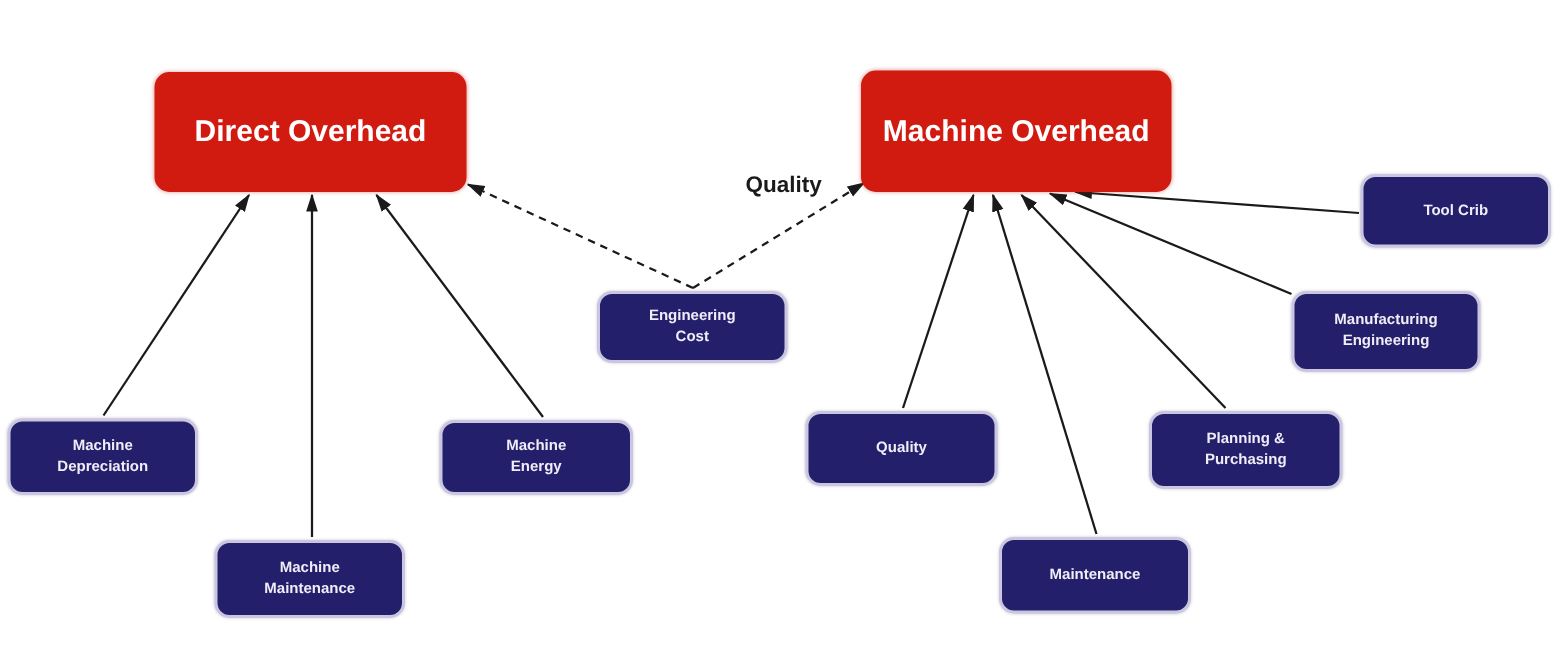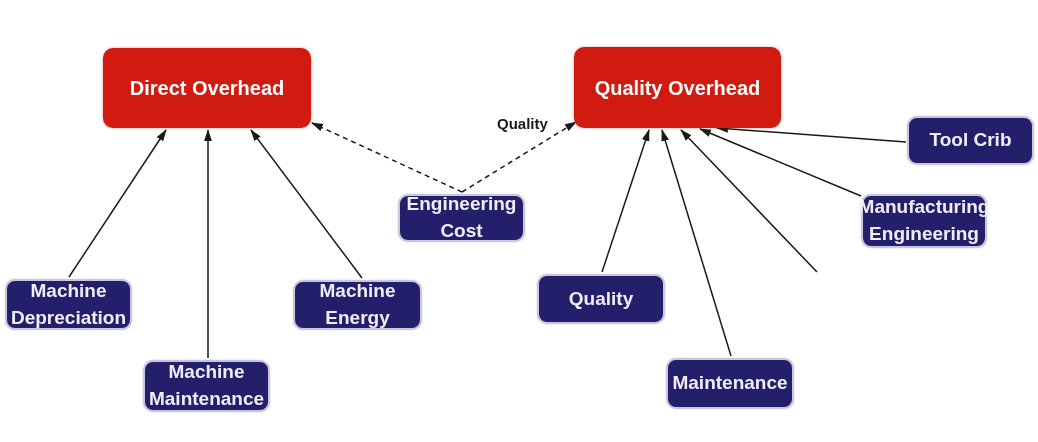--- a/index.html
+++ b/index.html
@@ -37,21 +37,21 @@
     color: var(--parent-text, #ffffff);
     border-radius: 10px;
     font-size: 20px;
     line-height: 1.2;
     box-shadow: 0 0 3px rgba(180, 30, 20, 0.45);
   }
   .node.child {
     background: var(--child-fill, #241f6a);
     color: var(--child-text, #efedf8);
     border-radius: 10px;
-    font-size: 19px;
+    font-size: 10px;
     line-height: 1.4;
     border: 2px solid #cac6df;
     box-shadow: 0 0 2px rgba(120, 115, 160, 0.4);
   }
   .edge-label {
     position: absolute;
     font-weight: bold;
     color: var(--edge-label-color, #1a1a1a);
     font-size: 15px;
     line-height: 1.45;
@@ -74,28 +74,30 @@
       <path d="M362,278 L251,130" stroke="#1a1a1a" stroke-width="1.5" fill="none" marker-end="url(#arrowhead)"></path>
       <path d="M602,272 L649,130" stroke="#1a1a1a" stroke-width="1.5" fill="none" marker-end="url(#arrowhead)"></path>
       <path d="M731,356 L662,130" stroke="#1a1a1a" stroke-width="1.5" fill="none" marker-end="url(#arrowhead)"></path>
       <path d="M817,272 L681,130" stroke="#1a1a1a" stroke-width="1.5" fill="none" marker-end="url(#arrowhead)"></path>
       <path d="M861,196 L700,129" stroke="#1a1a1a" stroke-width="1.5" fill="none" marker-end="url(#arrowhead)"></path>
       <path d="M906,142 L717,128" stroke="#1a1a1a" stroke-width="1.5" fill="none" marker-end="url(#arrowhead)"></path>
       <path d="M462,192 L312,123" stroke="#1a1a1a" stroke-width="1.5" fill="none" stroke-dasharray="5 4" marker-end="url(#arrowhead)"></path>
       <path d="M462,192 L576,122" stroke="#1a1a1a" stroke-width="1.5" fill="none" stroke-dasharray="5 4" marker-end="url(#arrowhead)"></path>
     </svg>
     <div class="node parent" style="left: 103px; top: 48px; width: 208px; height: 80px;">Direct Overhead</div>
-    <div class="node parent" style="left: 574px; top: 47px; width: 207px; height: 81px;">Quality Overhead</div>
+    <div class="node parent" style="left: 574px; top: 47px; width: 207px; height: 81px;">Machine Overhead</div>
     <div class="node child" style="left: 5px; top: 279px; width: 127px; height: 51px;">Machine
 Depreciation</div>
     <div class="node child" style="left: 143px; top: 360px; width: 127px; height: 52px;">Machine
 Maintenance</div>
     <div class="node child" style="left: 293px; top: 280px; width: 129px; height: 50px;">Machine
 Energy</div>
     <div class="node child" style="left: 398px; top: 194px; width: 127px; height: 48px;">Engineering
 Cost</div>
     <div class="node child" style="left: 537px; top: 274px; width: 128px; height: 50px;">Quality</div>
     <div class="node child" style="left: 666px; top: 358px; width: 128px; height: 51px;">Maintenance</div>
+    <div class="node child" style="left: 766px; top: 274px; width: 129px; height: 52px;">Planning &amp;
+Purchasing</div>
     <div class="node child" style="left: 861px; top: 194px; width: 126px; height: 54px;">Manufacturing
 Engineering</div>
     <div class="node child" style="left: 907px; top: 116px; width: 127px; height: 49px;">Tool Crib</div>
     <div class="edge-label" style="left: 497px; top: 113px;">Quality</div>
   </div>
 
 </body></html>

